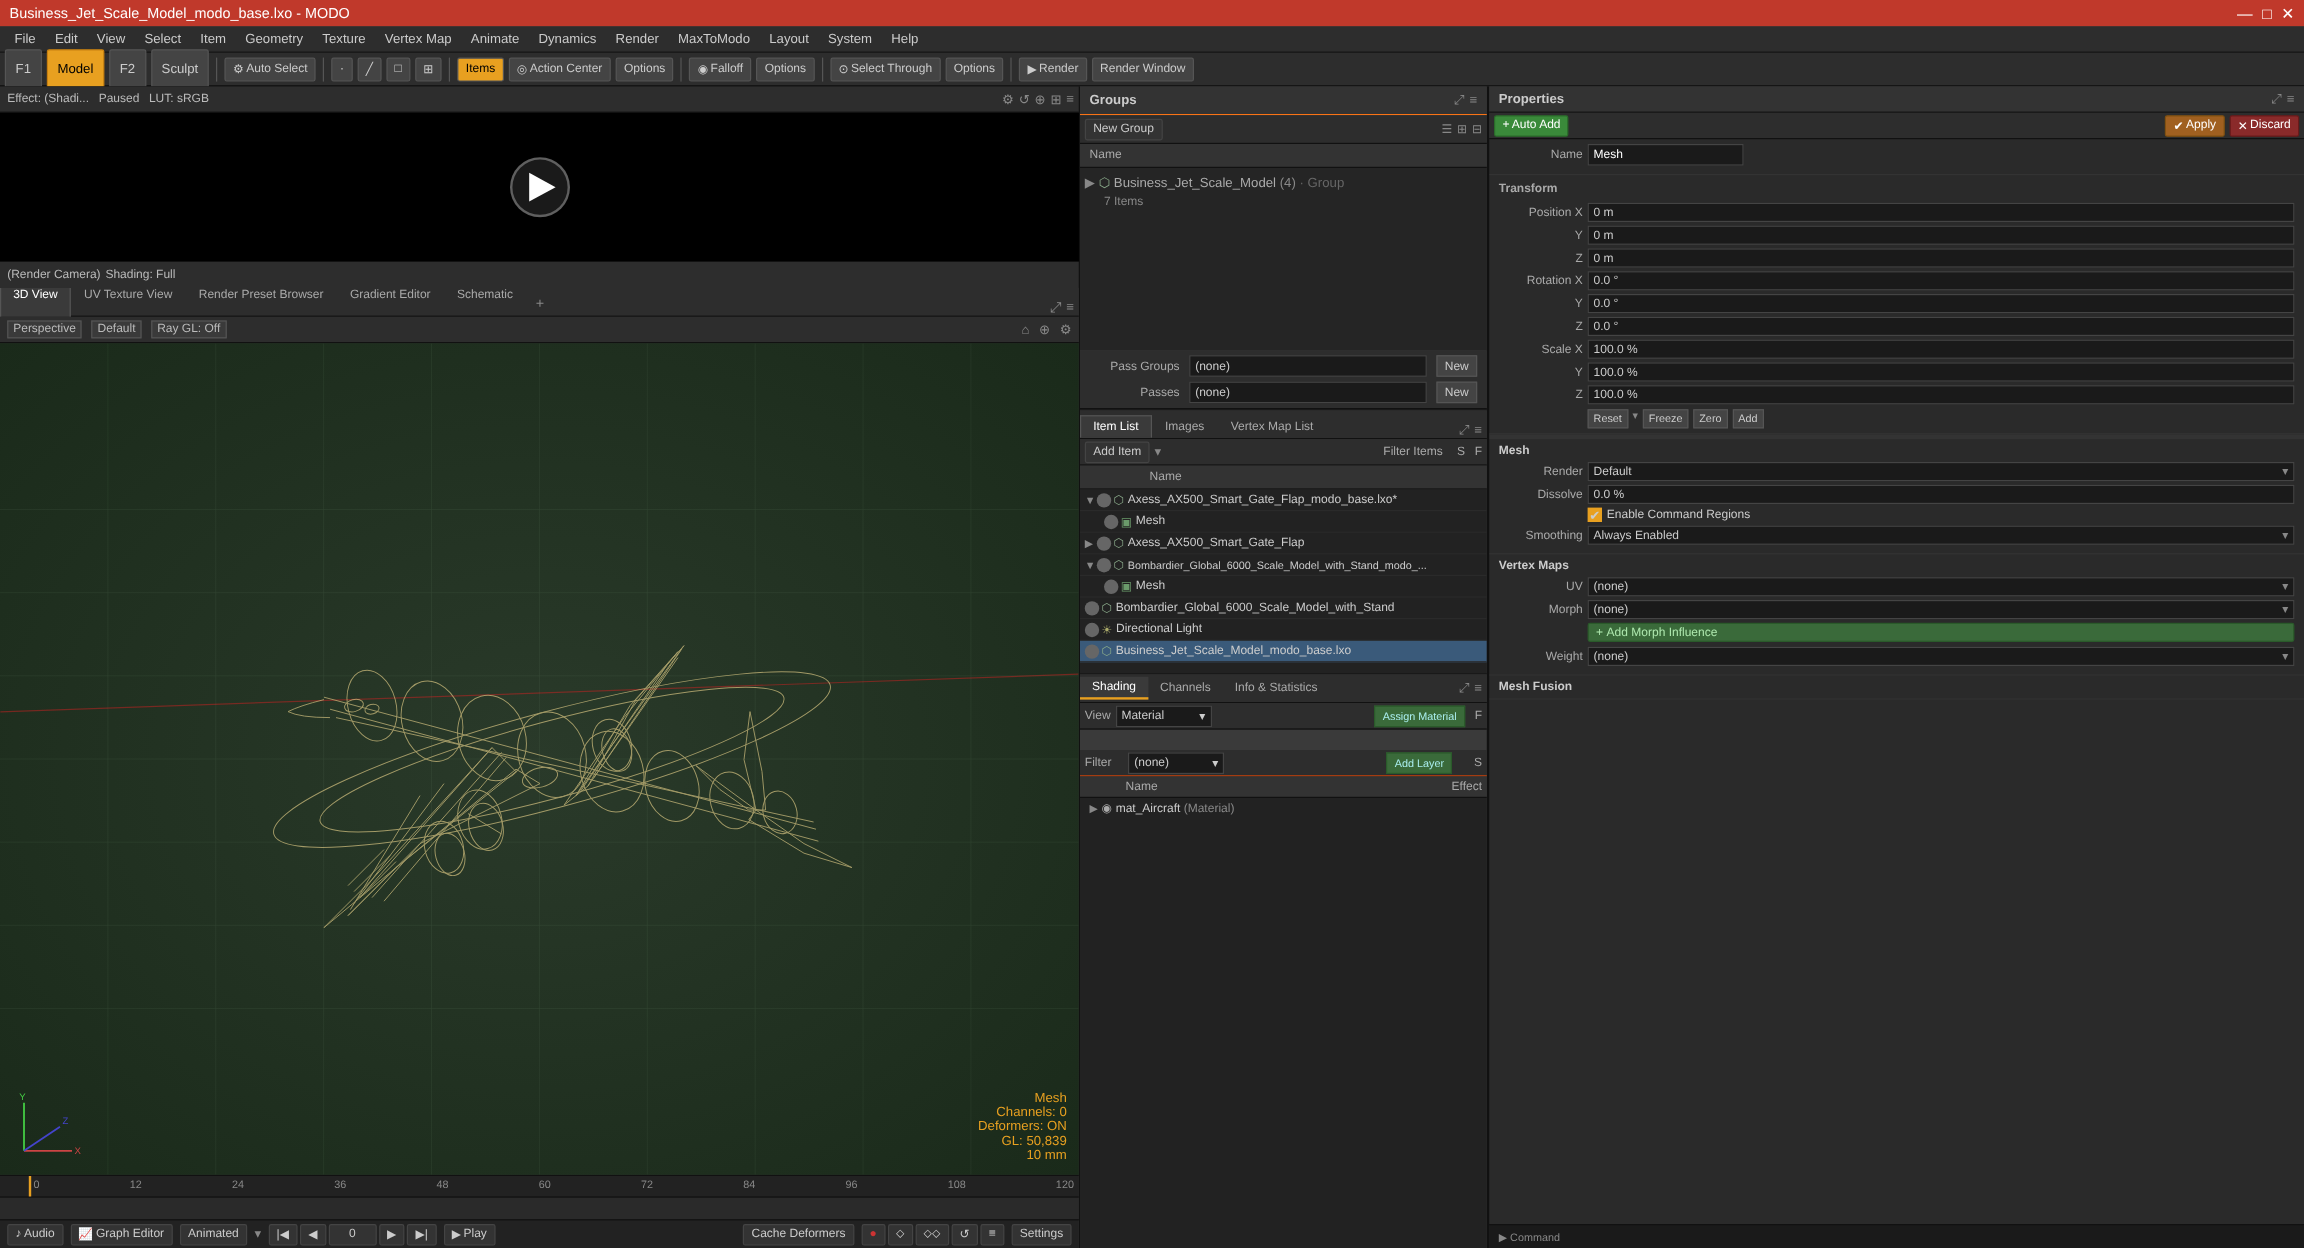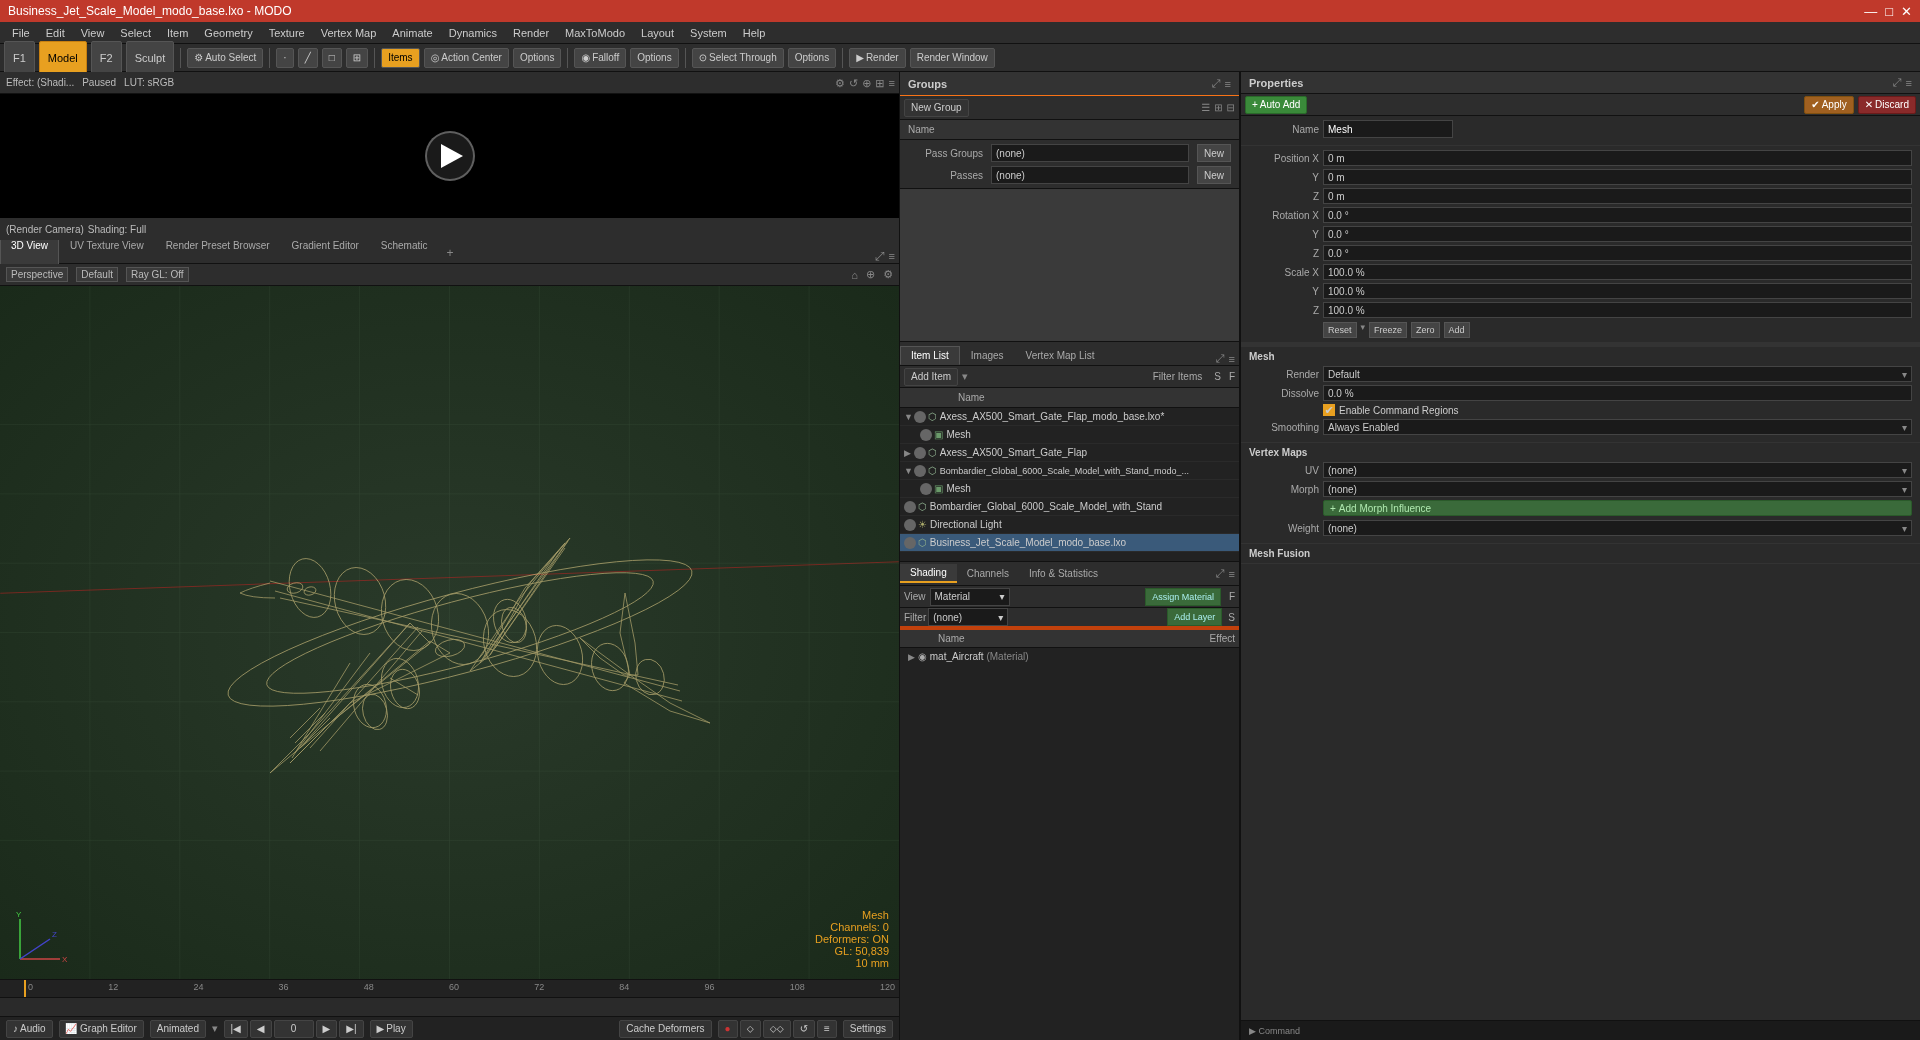--- a/index.html
+++ b/index.html
@@ -446,20 +446,30 @@
       <div id="groups-toolbar">
         <span class="btm-btn">New Group</span>
         <div style="flex:1;"></div>
         <span style="color:#888; cursor:pointer; font-size:10px;">☰</span>
         <span style="color:#888; cursor:pointer; font-size:10px;">⊞</span>
         <span style="color:#888; cursor:pointer; font-size:10px;">⊟</span>
       </div>
       <div id="groups-col-header">
         <span style="color:#aaa; font-size:10px;">Name</span>
       </div>
+      <div id="groups-content" style="flex:1; background:#252525; padding:4px;">
+        <div class="group-item">
+          <span style="color:#888;">▶</span>
+          <span style="color:#8aaa8a;">⬡</span>
+          <span>Business_Jet_Scale_Model</span>
+          <span style="color:#888;"> (4)</span>
+          <span style="color:#666;"> · Group</span>
+        </div>
+        <div style="color:#888; font-size:10px; padding-left:16px; margin-top:2px;">7 Items</div>
+      </div>
 
       <div id="pass-groups">
         <div class="pass-row">
           <span class="pass-label">Pass Groups</span>
           <div class="pass-value">(none)</div>
           <span class="pass-btn">New</span>
         </div>
         <div class="pass-row">
           <span class="pass-label">Passes</span>
           <div class="pass-value">(none)</div>
@@ -553,21 +563,21 @@
       <div id="shading-toolbar1" style="background:#2d2d2d; height:22px; display:flex; align-items:center; padding:0 4px; gap:4px; border-bottom:1px solid #111;">
         <span class="sh-label">View</span>
         <div class="sh-dropdown">
           <span>Material</span>
           <span>▾</span>
         </div>
         <div style="flex:1;"></div>
         <span class="sh-btn green">Assign Material</span>
         <span style="color:#aaa; font-size:10px; margin-left:4px;">F</span>
       </div>
-      <div id="shading-toolbar2" style="background:#2d2d2d; height:22px; display:flex; align-items:center; padding:0 4px; gap:2px; border-bottom:4px solid #c2410c;">
+      <div id="shading-toolbar2" style="background:#2d2d2d; height:22px; display:flex; align-items:center; padding:0 4px; gap:14px; border-bottom:1px solid #c2410c;margin-top:17px;">
         <span class="sh-label">Filter</span>
         <div class="sh-dropdown">
           <span>(none)</span>
           <span>▾</span>
         </div>
         <div style="flex:1;"></div>
         <span class="sh-btn green">Add Layer</span>
         <span style="color:#aaa; font-size:10px; margin-left:4px;">S</span>
       </div>
       <div id="shading-col" style="background:#333; height:18px; display:flex; align-items:center; padding:0 4px; border-bottom:1px solid #111; gap:4px;">
@@ -612,20 +622,21 @@
     <div id="properties-content" style="flex:1; overflow-y:auto;">
 
       <div class="prop-section" style="padding:4px 8px; border-bottom:1px solid #333;">
         <div class="prop-row">
           <span class="prop-label">Name</span>
           <div class="prop-name-value">Mesh</div>
         </div>
       </div>
 
       <div class="prop-section">
+        <div style="color:#aaa; font-size:10px; font-weight:bold; margin-bottom:4px; padding:2px 0;">Transform</div>
 
         <div class="prop-row">
           <span class="prop-label">Position X</span>
           <div class="prop-value">0 m</div>
         </div>
         <div class="prop-row">
           <span class="prop-label">Y</span>
           <div class="prop-value">0 m</div>
         </div>
         <div class="prop-row">

